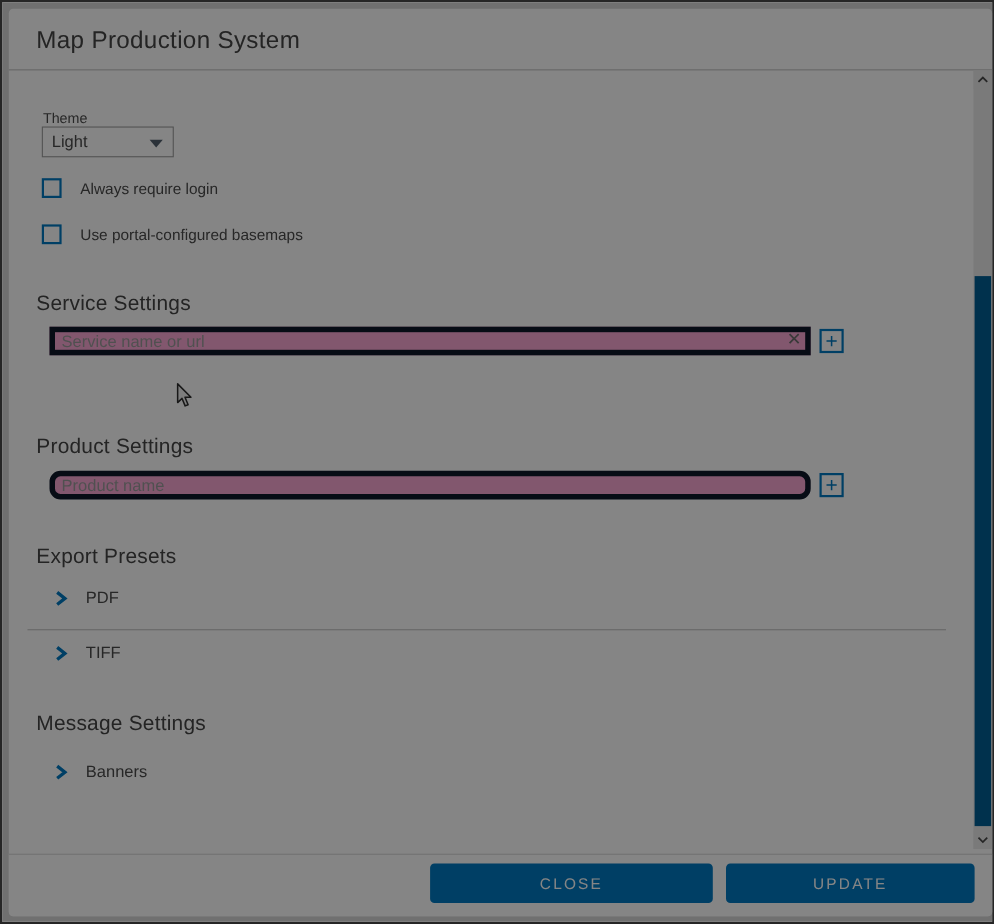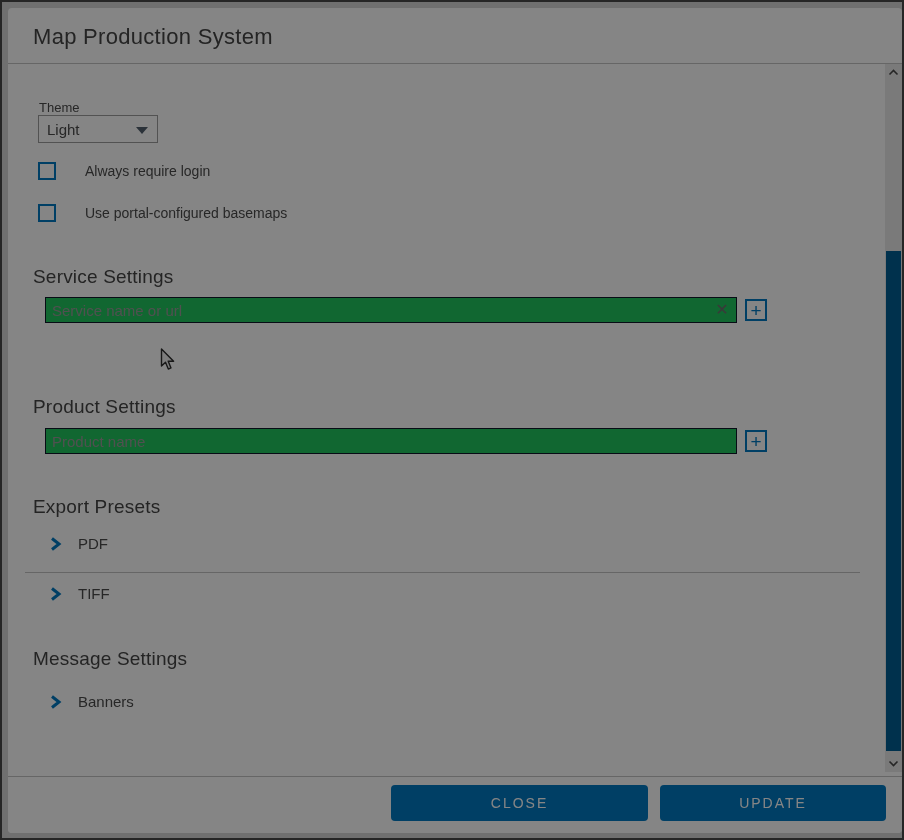--- a/index.html
+++ b/index.html
@@ -36,35 +36,35 @@
     display:flex; align-items:center; padding-left:8px;
     font-size:15px; color:#4c4c4c;
   }
   .select .caret {
     position:absolute; right:9px; top:11px;
     width:0; height:0; border-left:6px solid transparent;
     border-right:6px solid transparent; border-top:7px solid #53616e;
   }
 
   
-  .cb-row { position:absolute; left:30px; display:flex; align-items:center; gap:29px; cursor:pointer; }
+  .cb-row { position:absolute; left:30px; display:flex; align-items:center; gap:17px; cursor:pointer; }
   .cb-row.r1 { top:98px; } .cb-row.r2 { top:140px; }
   .cb-box { width:18px; height:18px; border:2px solid #0079c1; background:#fff; flex:0 0 auto; }
   .cb-label { font-size:14px; color:#4c4c4c; }
 
   
   .section-heading { position:absolute; left:25px; font-size:19px; font-weight:400; color:#464646; letter-spacing:.2px; }
   .h-service { top:202px; } .h-product { top:332px; }
   .h-export { top:432px; } .h-message { top:584px; }
 
   
   .input-wrap { position:absolute; left:37px; width:692px; height:26px; }
   .iw-service { top:233px; } .iw-product { top:364px; }
   .text-input {
-    width:100%; height:26px; border:1px solid #0f172a; background:#22c55e;
+    width:100%; height:26px; border:5px solid #0f172a; background:#f9a8d4;
     font-family:"Liberation Sans", sans-serif; font-size:15px; color:#4c4c4c;
     padding:0 26px 0 6px; outline:none;
   }
   .text-input::placeholder { color:#9a9a9a; opacity:1; }
   .clear-btn {
     position:absolute; right:5px; top:3px; width:20px; height:20px;
     border:none; background:transparent; cursor:pointer;
     font-size:16px; line-height:20px; color:#6e6e6e; text-align:center; padding:0;
   }
   .plus-btn {
@@ -149,21 +149,21 @@
 
       <div class="section-heading h-service">Service Settings</div>
       <div class="input-wrap iw-service">
         <input class="text-input" type="text" placeholder="Service name or url" style="">
         <button class="clear-btn">✕</button>
       </div>
       <button class="plus-btn plus-service">+</button>
 
       <div class="section-heading h-product">Product Settings</div>
       <div class="input-wrap iw-product">
-        <input class="text-input" type="text" style="padding-right: 12px;" placeholder="Product name">
+        <input class="text-input" type="text" style="padding-right: 12px; border-radius: 10px;" placeholder="Product name">
       </div>
       <button class="plus-btn plus-product">+</button>
 
       <div class="section-heading h-export">Export Presets</div>
 
       <div class="expand-row row-pdf">
         <svg width="13" height="16" viewBox="0 0 13 16">
           <polyline points="3,2.5 10,8 3,13.5" fill="none" stroke="#0079c1" stroke-width="3"></polyline>
         </svg>
         <span class="expand-label">PDF</span>

